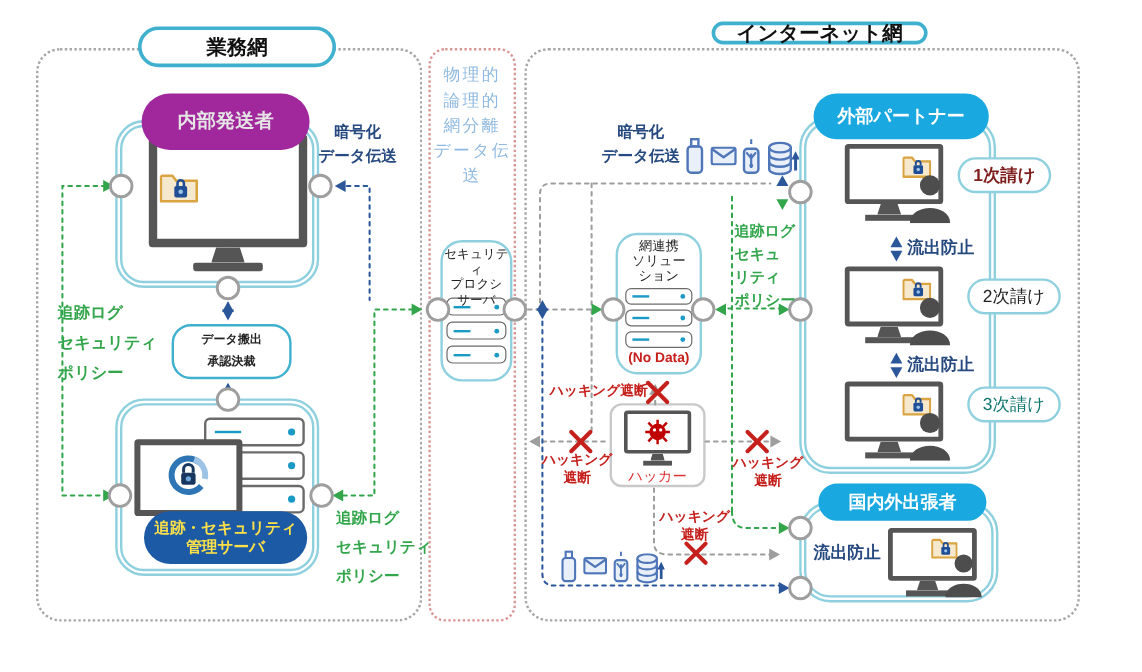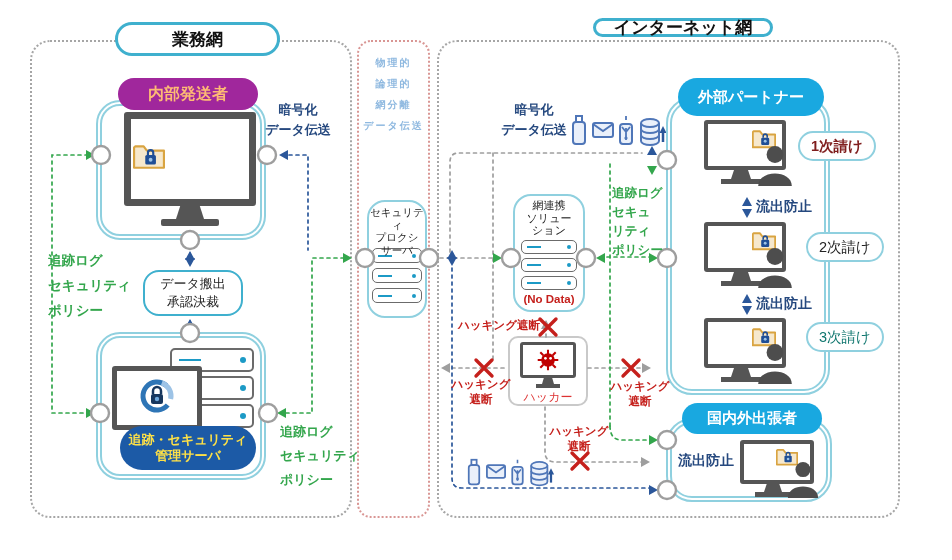--- a/index.html
+++ b/index.html
@@ -25,21 +25,21 @@
   .srv{position:absolute;background:#fff;border:2px solid #6b6b6b;border-radius:5px;z-index:3}
   .srv i{position:absolute;right:6px;top:50%;transform:translateY(-50%);width:6px;height:6px;border-radius:50%;background:#1C9AC6}
   .srv b{position:absolute;left:7px;top:50%;transform:translateY(-50%);width:22px;height:2px;background:#1C9AC6}
   .srv.small{border-width:1.5px}
   .srv.small i{width:4px;height:4px;right:5px}
   .srv.small b{width:14px;height:2px;left:5px}
   .txt{position:absolute;z-index:6;text-align:center}
   .greenTxt{color:var(--green);font-weight:600}
   .navyTxt{color:var(--navyText);font-weight:600}
   .redTxt{color:var(--red);font-weight:bold}
-  .sepTxt{color:var(--lightBlue);font-size:10px;line-height:21px;letter-spacing:2px;font-weight:700}
+  .sepTxt{color:var(--lightBlue);font-size:14px;line-height:21px;letter-spacing:2px;font-weight:400}
   .thumb{position:absolute;width:11px;height:15px;background:#51525C;border-radius:1px}
   svg{display:block}
   #overlay{position:absolute;left:0;top:0;z-index:5;pointer-events:none}
 </style>
 </head>
 <body>
 
 <div id="canvas">
 
   <div class="abs dotted" style="left:30px;top:40px;width:322px;height:478px"></div>
@@ -53,21 +53,21 @@
     <span>インターネット網</span>
   </div>
 
   <div class="txt sepTxt" style="left:357px;top:52px;width:73px">
     <div>物理的</div>
     <div>論理的</div>
     <div>網分離</div>
     <div>データ伝送</div>
   </div>
 
-  <div class="abs capsule" style="left:118px;top:78px;width:140px;height:32px;background:var(--purple);color:#fdba74;font-size:16px;z-index:4">
+  <div class="abs capsule" style="left:118px;top:78px;width:140px;height:47px;background:var(--purple);color:#e5e5e5;font-size:16px;z-index:4">
     <span>内部発送者</span>
   </div>
 
   <div class="abs dbox" style="left:96px;top:100px;width:170px;height:140px"></div>
   <div class="abs mon" style="left:124px;top:112px;width:132px;height:94px;border-width:7px"></div>
   <div class="abs stand trap" style="left:176px;top:206px;width:28px;height:13px"></div>
   <div class="abs stand" style="left:161px;top:219px;width:58px;height:7px;border-radius:2px"></div>
   <svg class="abs" style="left:133px;top:142px;z-index:4" width="32" height="28" viewBox="0 0 30 26">
     <path d="M1,5 L1,24 L29,24 L29,8 L13,8 L10,4 L2,4 Z" fill="#F6E8CD" stroke="#D9A441" stroke-width="2" stroke-linejoin="round"></path>
     <path d="M14,12 v-2 a2.5,2.5 0 0 1 5,0 v2" stroke="#1F4E96" stroke-width="2" fill="none"></path>
@@ -79,21 +79,21 @@
     <div>暗号化</div>
     <div>データ伝送</div>
   </div>
 
   <div class="txt greenTxt" style="left:48px;top:248px;width:94px;font-size:13.5px;line-height:25px;text-align:left">
     <div>追跡ログ</div>
     <div>セキュリティ</div>
     <div>ポリシー</div>
   </div>
 
-  <div class="abs capsule" style="left:143px;top:270px;width:100px;height:46px;background:#fff;border:2.5px solid var(--teal);font-weight:normal;font-size:13px;line-height:18px;color:#222;z-index:4;border-radius:16px">
+  <div class="abs capsule" style="left:143px;top:270px;width:100px;height:46px;background:#fff;border:2.5px solid var(--teal);font-weight:bold;font-size:10px;line-height:18px;color:#222;z-index:4;border-radius:16px">
     <div>
       <div>データ搬出</div>
       <div>承認決裁</div>
     </div>
   </div>
 
   <div class="abs dbox" style="left:96px;top:332px;width:170px;height:148px"></div>
   <div class="srv" style="left:170px;top:348px;width:84px;height:24px">
       <b></b>
       <i></i>

